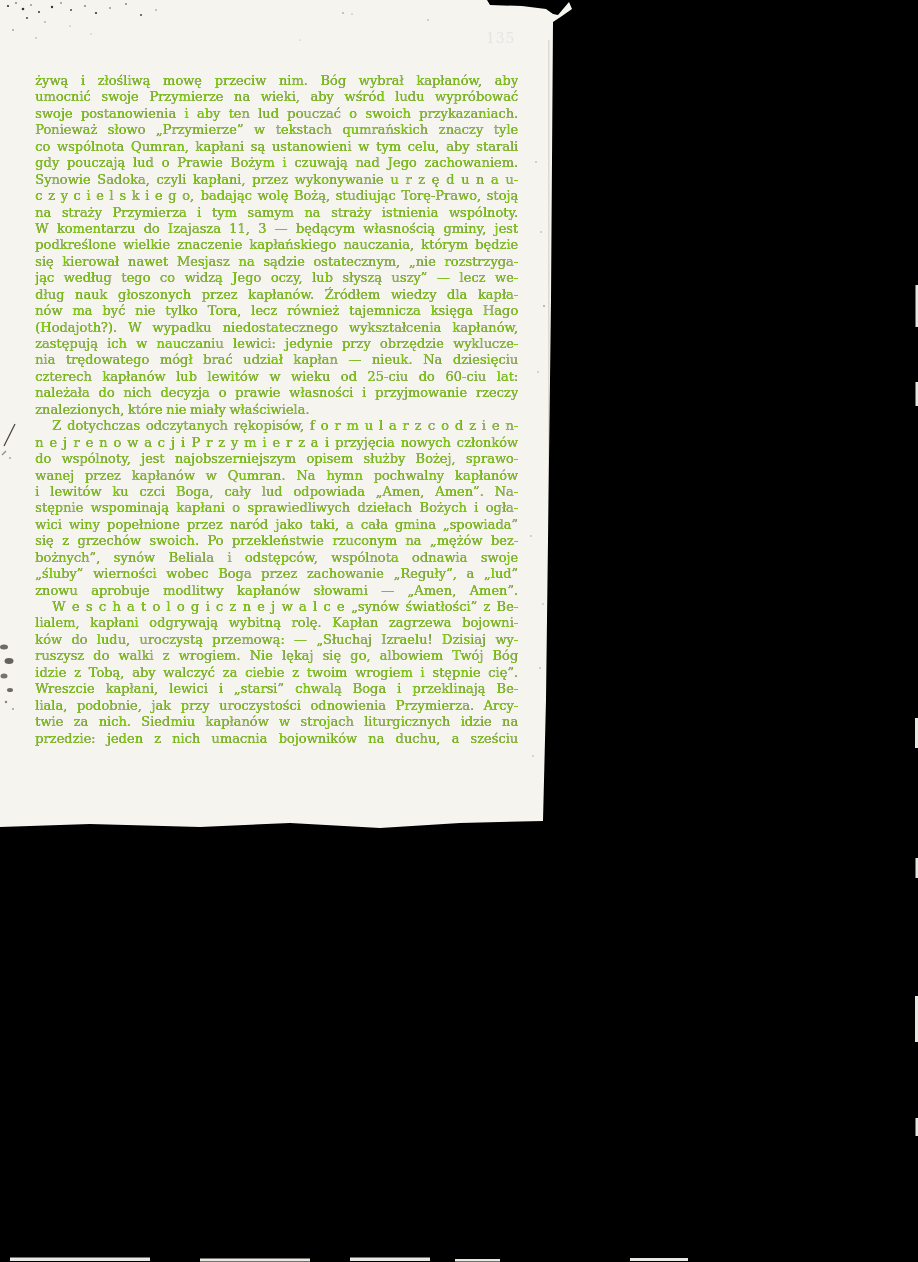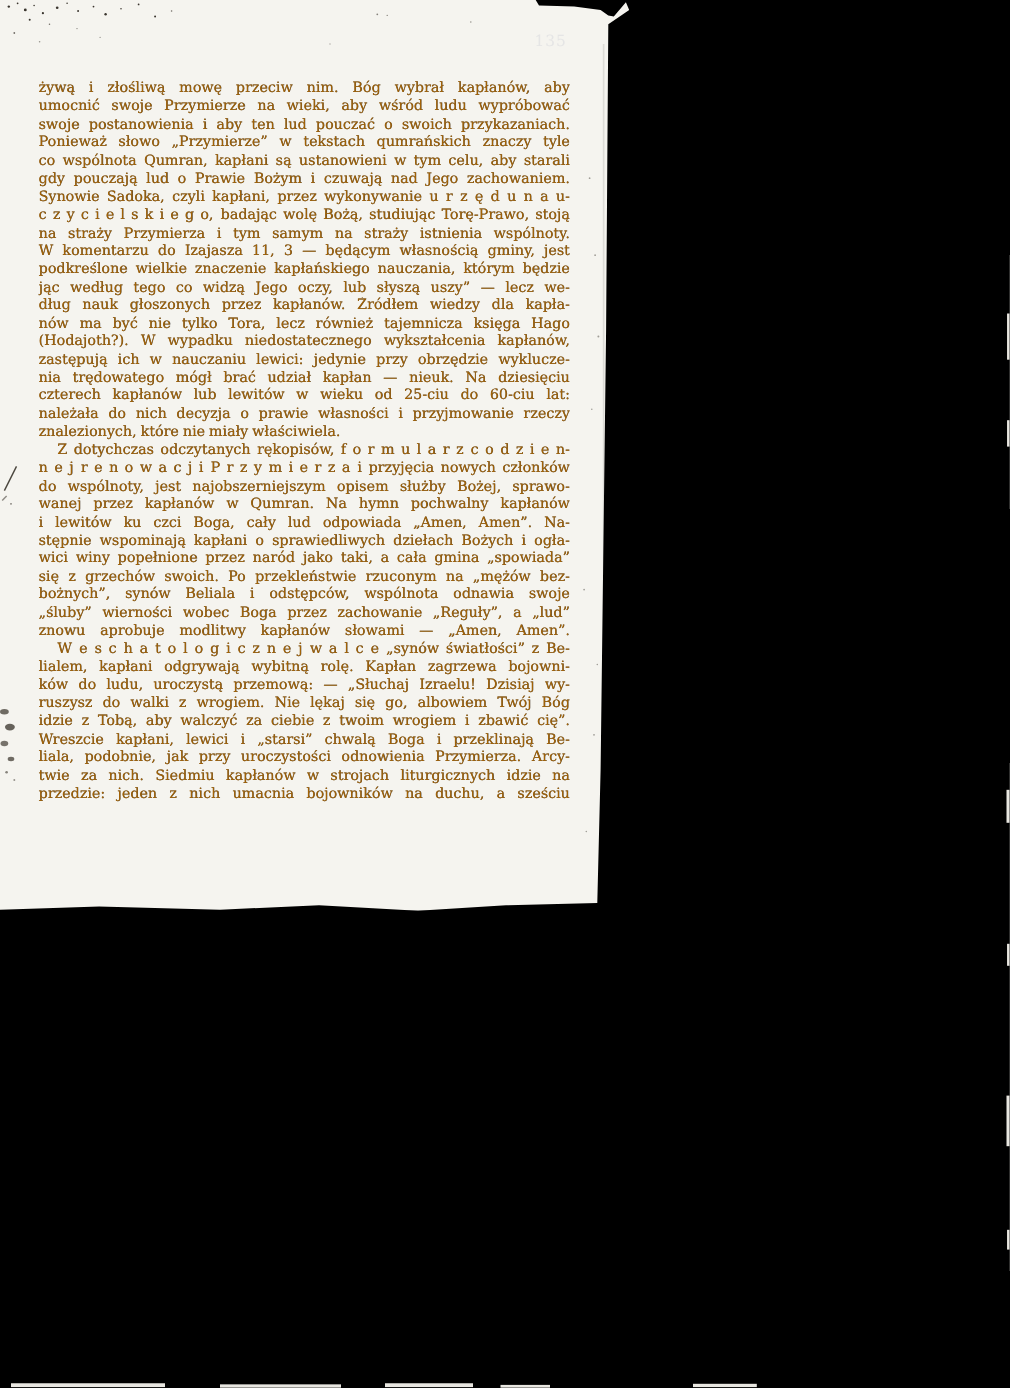--- a/index.html
+++ b/index.html
@@ -21,21 +21,21 @@
   }
   .pageno{
     position:absolute;left:486px;top:30px;width:34px;
     font-size:14px;letter-spacing:.8px;color:#e5e5e5;
   }
   .text-block{
     position:absolute;left:35px;top:73px;width:483px;
   }
   .line{
     height:16.45px;line-height:16.45px;overflow:hidden;
-    font-size:13px;color:#a16207;
+    font-size:13px;color:#84cc16;
     text-align:justify;text-align-last:justify;
     word-spacing:-0.6px;
     text-shadow:0.25px 0 0 rgba(27,23,19,.75);
   }
   .line.indent{padding-left:17px;}
   .line.endline{text-align-last:left;}
   .noise{position:absolute;left:0;top:0;pointer-events:none;}
 </style>
 </head>
 <body>
@@ -49,20 +49,21 @@
     <div class="line">umocnić swoje Przymierze na wieki, aby wśród ludu wypróbować</div>
     <div class="line">swoje postanowienia i aby ten lud pouczać o swoich przykazaniach.</div>
     <div class="line">Ponieważ słowo „Przymierze” w tekstach qumrańskich znaczy tyle</div>
     <div class="line">co wspólnota Qumran, kapłani są ustanowieni w tym celu, aby starali</div>
     <div class="line">gdy pouczają lud o Prawie Bożym i czuwają nad Jego zachowaniem.</div>
     <div class="line">Synowie Sadoka, czyli kapłani, przez wykonywanie u r z ę d u n a u-</div>
     <div class="line">c z y c i e l s k i e g o, badając wolę Bożą, studiując Torę-Prawo, stoją</div>
     <div class="line">na straży Przymierza i tym samym na straży istnienia wspólnoty.</div>
     <div class="line">W komentarzu do Izajasza 11, 3 — będącym własnością gminy, jest</div>
     <div class="line">podkreślone wielkie znaczenie kapłańskiego nauczania, którym będzie</div>
+    <div class="line">się kierował nawet Mesjasz na sądzie ostatecznym, „nie rozstrzyga-</div>
     <div class="line">jąc według tego co widzą Jego oczy, lub słyszą uszy” — lecz we-</div>
     <div class="line">dług nauk głoszonych przez kapłanów. Źródłem wiedzy dla kapła-</div>
     <div class="line">nów ma być nie tylko Tora, lecz również tajemnicza księga Hago</div>
     <div class="line">(Hodajoth?). W wypadku niedostatecznego wykształcenia kapłanów,</div>
     <div class="line">zastępują ich w nauczaniu lewici: jedynie przy obrzędzie wyklucze-</div>
     <div class="line">nia trędowatego mógł brać udział kapłan — nieuk. Na dziesięciu</div>
     <div class="line">czterech kapłanów lub lewitów w wieku od 25-ciu do 60-ciu lat:</div>
     <div class="line">należała do nich decyzja o prawie własności i przyjmowanie rzeczy</div>
     <div class="line endline">znalezionych, które nie miały właściwiela.</div>
     <div class="line indent">Z dotychczas odczytanych rękopisów, f o r m u l a r z c o d z i e n-</div>
@@ -73,21 +74,21 @@
     <div class="line">stępnie wspominają kapłani o sprawiedliwych dziełach Bożych i ogła-</div>
     <div class="line">wici winy popełnione przez naród jako taki, a cała gmina „spowiada”</div>
     <div class="line">się z grzechów swoich. Po przekleństwie rzuconym na „mężów bez-</div>
     <div class="line">bożnych”, synów Beliala i odstępców, wspólnota odnawia swoje</div>
     <div class="line">„śluby” wierności wobec Boga przez zachowanie „Reguły”, a „lud”</div>
     <div class="line">znowu aprobuje modlitwy kapłanów słowami — „Amen, Amen”.</div>
     <div class="line indent">W e s c h a t o l o g i c z n e j w a l c e „synów światłości” z Be-</div>
     <div class="line">lialem, kapłani odgrywają wybitną rolę. Kapłan zagrzewa bojowni-</div>
     <div class="line">ków do ludu, uroczystą przemową: — „Słuchaj Izraelu! Dzisiaj wy-</div>
     <div class="line">ruszysz do walki z wrogiem. Nie lękaj się go, albowiem Twój Bóg</div>
-    <div class="line">idzie z Tobą, aby walczyć za ciebie z twoim wrogiem i zbawić cię”.</div>
+    <div class="line">idzie z Tobą, aby walczyć za ciebie z twoim wrogiem i stępnie cię”.</div>
     <div class="line">Wreszcie kapłani, lewici i „starsi” chwalą Boga i przeklinają Be-</div>
     <div class="line">liala, podobnie, jak przy uroczystości odnowienia Przymierza. Arcy-</div>
     <div class="line">twie za nich. Siedmiu kapłanów w strojach liturgicznych idzie na</div>
     <div class="line">przedzie: jeden z nich umacnia bojowników na duchu, a sześciu</div>
   </div>
 
 <svg class="noise" width="918" height="1262" viewBox="0 0 918 1262">
 
   <rect x="548" y="40" width="1.5" height="778" fill="#000" opacity="0.10"></rect>
 

